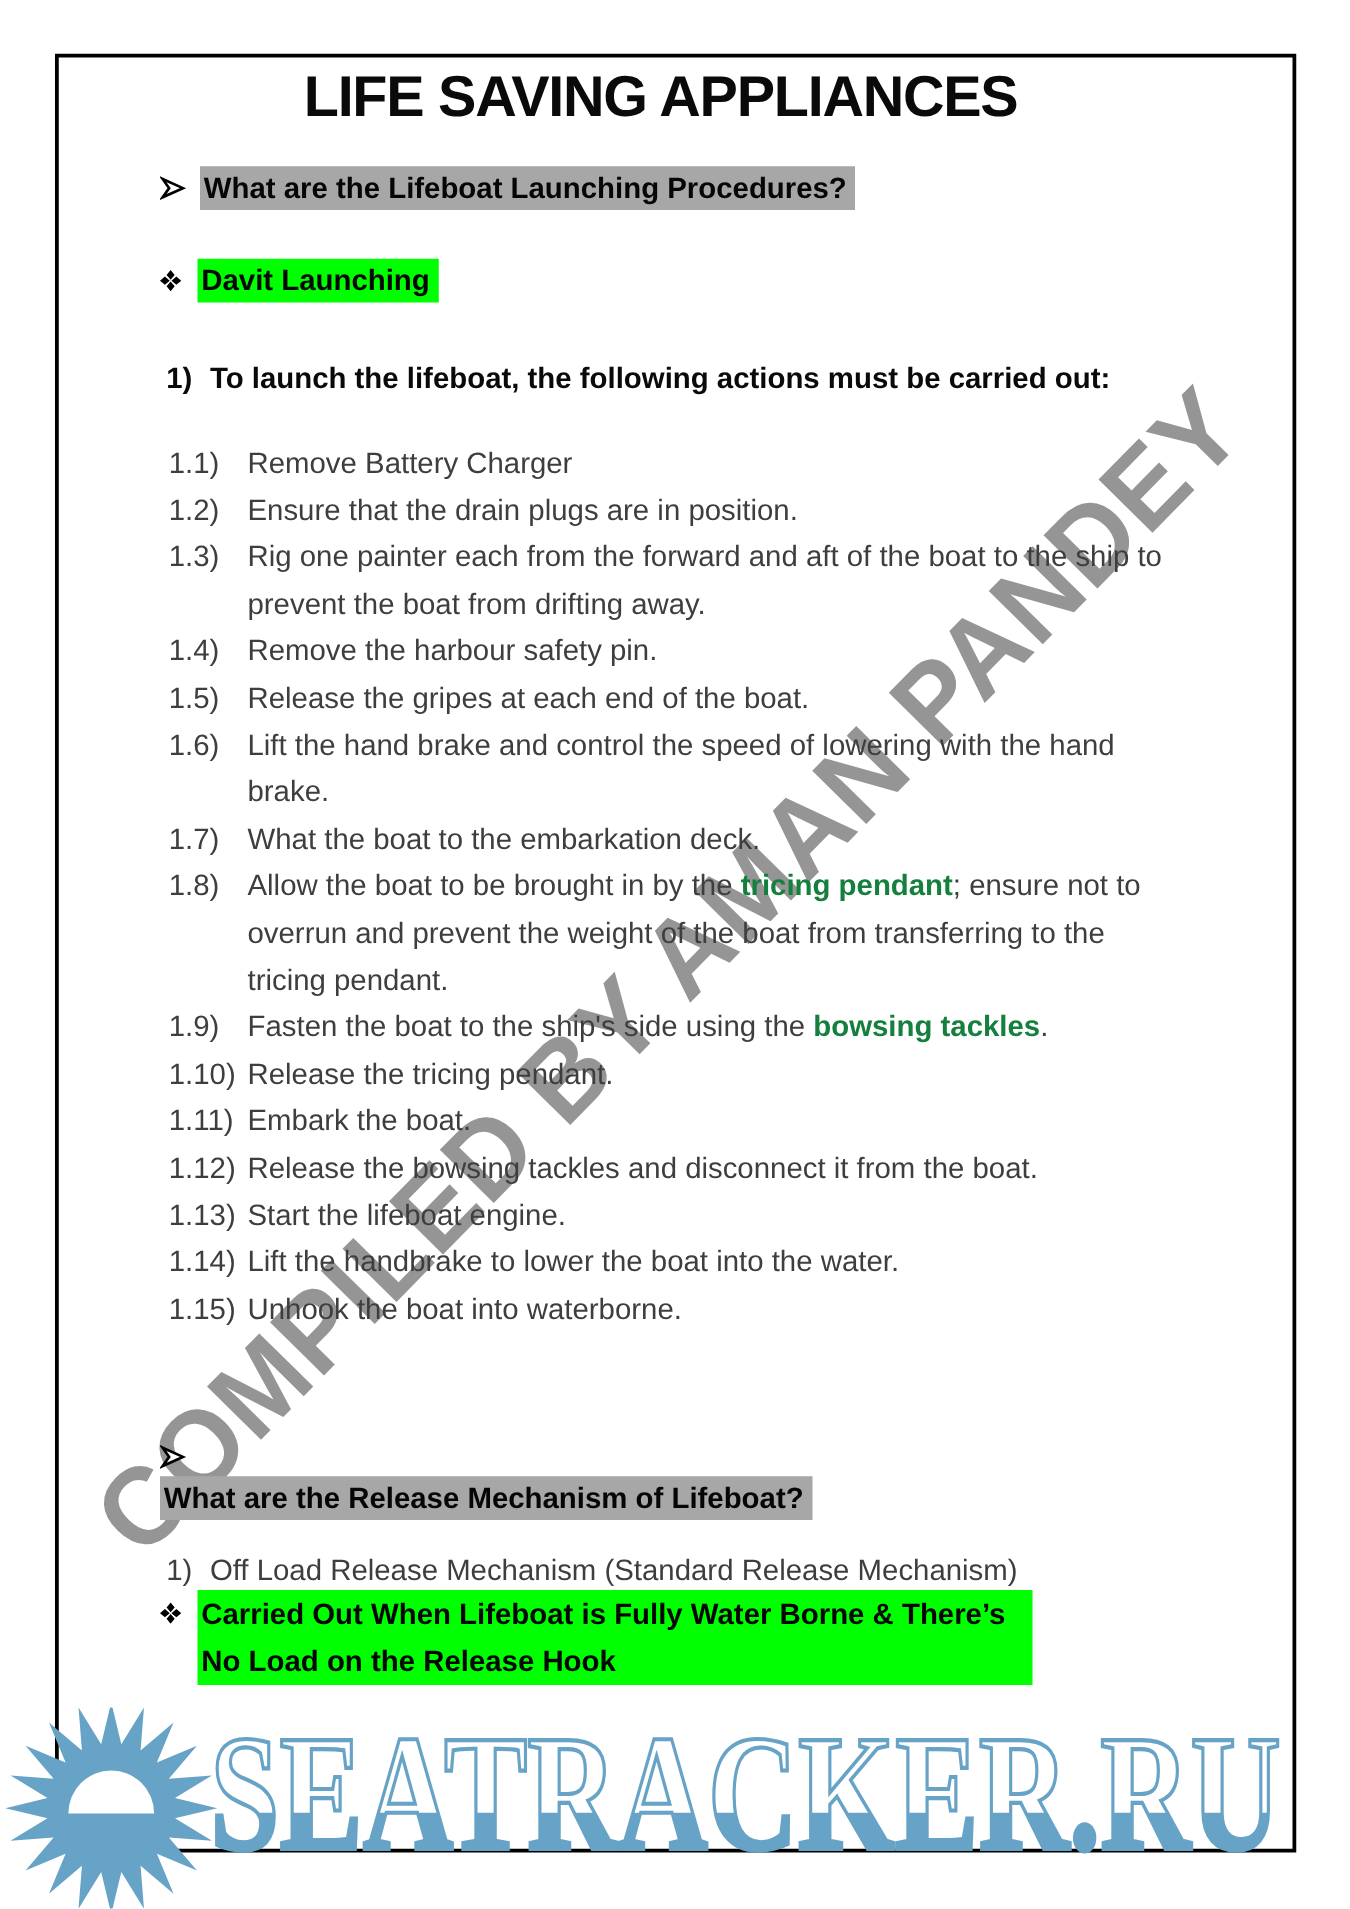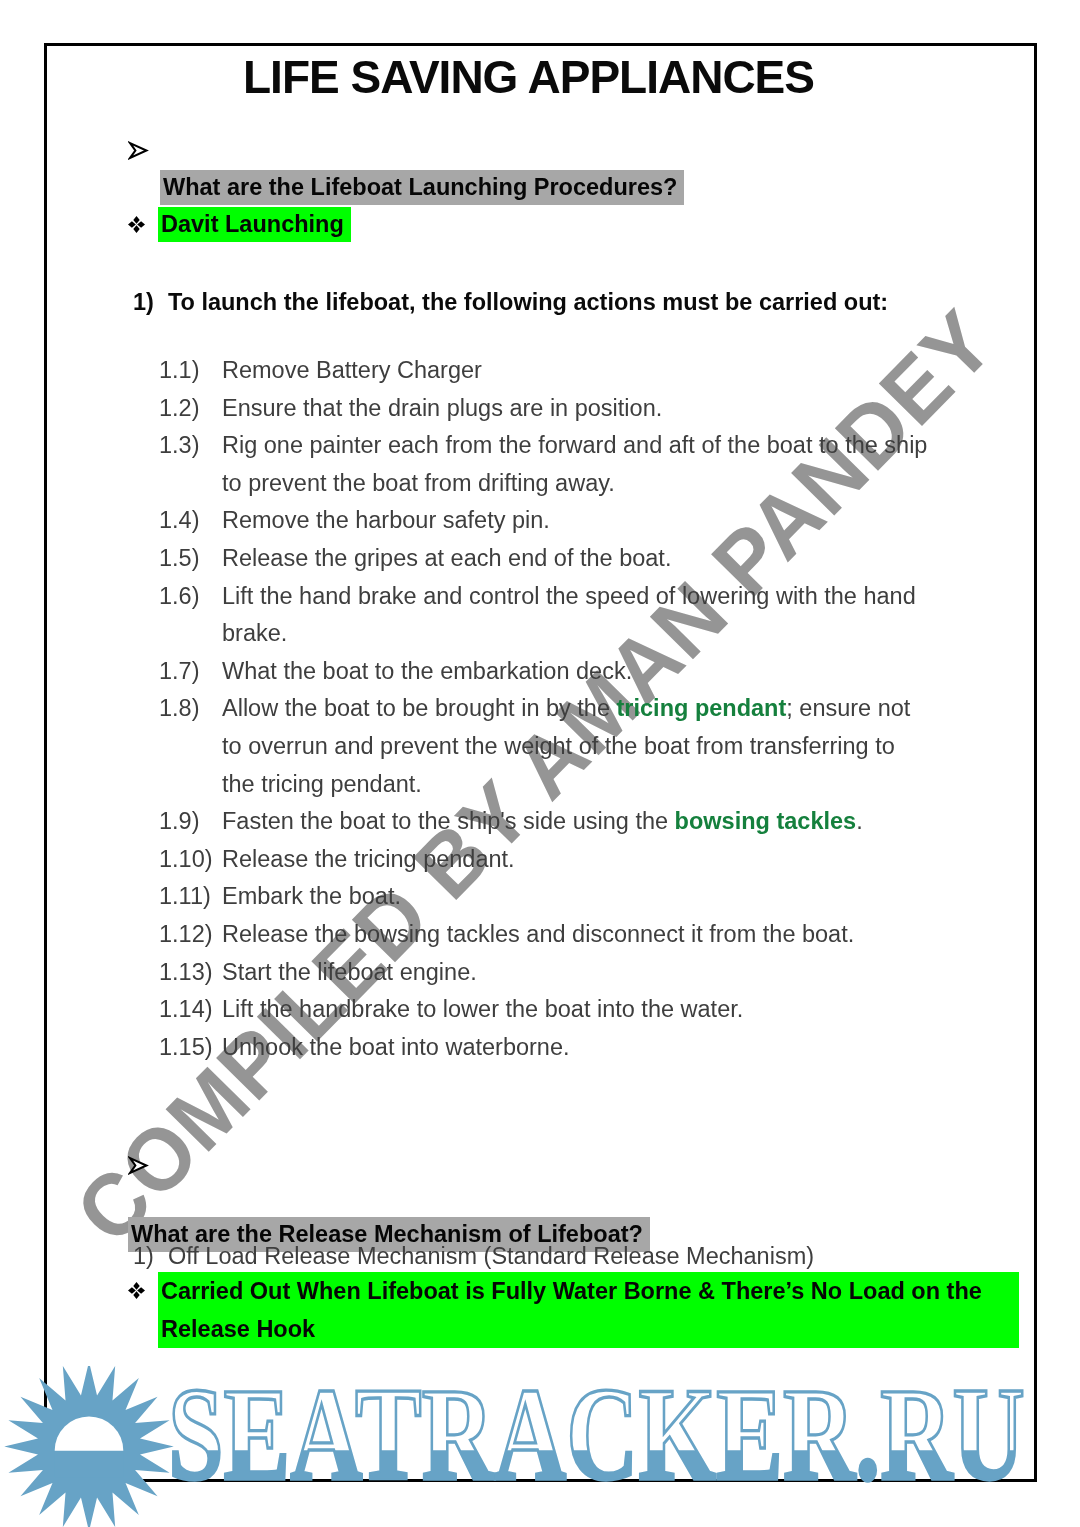--- a/index.html
+++ b/index.html
@@ -24,33 +24,33 @@
   .title{
     position:absolute;left:32px;top:50px;width:993px;text-align:center;
     font-size:46px;font-weight:bold;letter-spacing:-1px;color:#0a0a0a;
   }
   .row{position:absolute;display:flex;align-items:flex-start;}
   .bullet{flex:0 0 auto;display:inline-block;}
   .hl{
     display:inline-block;font-weight:bold;font-size:23.5px;line-height:35px;
     color:#060606;padding:0 7px 0 3px;
   }
-  .hl.gray{background:#a7a7a7;margin-top:37px;}
+  .hl.gray{background:#a7a7a7;}
   .hl.green{background:#00ff00;}
   .num-head{font-size:23.5px;line-height:33px;}
   .bold-head{font-weight:bold;color:#0a0a0a;}
   .plain{color:#3e3e3e;}
   .steps{
     position:absolute;left:0;top:352px;width:933px;
     font-size:23.5px;line-height:37.6px;color:#3e3e3e;
   }
-  .step{position:relative;padding-left:198px;margin-left:24px;}
+  .step{position:relative;padding-left:198px;}
   .step .num{position:absolute;left:135px;top:0;}
   .step b{color:#15803d;}
-  .carried-text{width:861px;font-size:23.5px;line-height:38px;}
+  .carried-text{width:668px;font-size:23.5px;line-height:38px;}
   .carried-text .hl{line-height:38px;padding:0 6px 0 3px;}
   
   .seatracker{
     position:absolute;left:168px;top:1369px;z-index:4;height:100px;
     font-family:"Liberation Serif","DejaVu Serif",serif;font-weight:bold;
     font-size:100px;line-height:100px;letter-spacing:0px;white-space:nowrap;
     transform:scaleY(1.33);transform-origin:top left;pointer-events:none;
   }
   .seatracker .layer{position:absolute;left:0;top:0;}
   .seatracker .outline{

